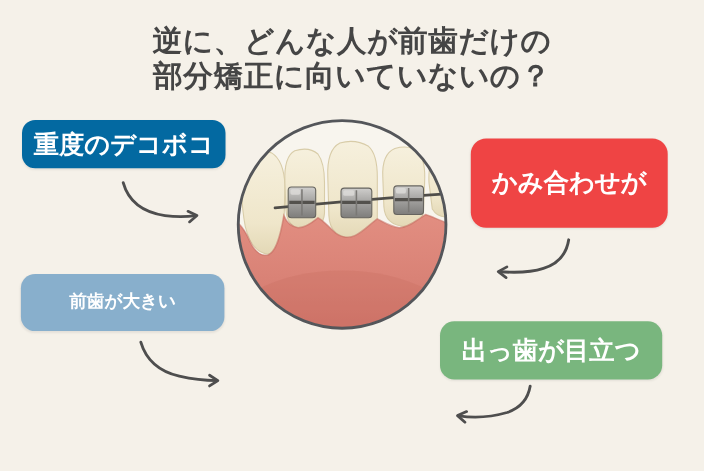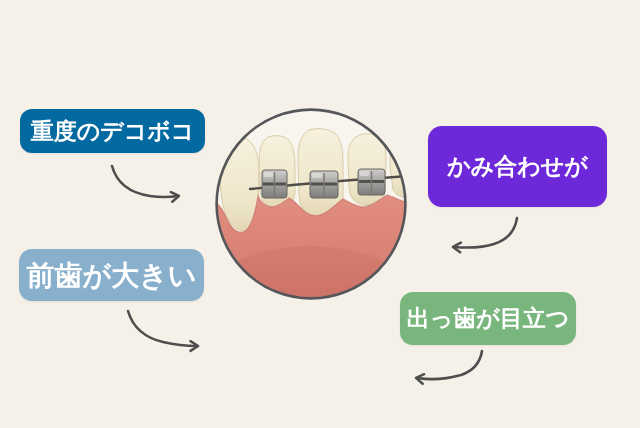--- a/index.html
+++ b/index.html
@@ -15,31 +15,35 @@
   }
   .title span{display:block;}
   .label-box{
     position:absolute;display:flex;flex-direction:column;
     align-items:center;justify-content:center;
     color:#ffffff;font-weight:700;text-align:center;
     box-shadow:0 1px 2px rgba(0,0,0,.07);
   }
   .label-box span{display:block;line-height:1.25;}
   .box-red   {left:20px; top:109px; width:185px; height:44px; border-radius:12px; background:#0369a1; font-size:23px;}
-  .box-orange{left:428px;top:126px; width:179px; height:81px; border-radius:14px; background:#6d28d9; font-size:23px;}
-  .box-blue  {left:19px; top:249px; width:185px; height:52px; border-radius:13px; background:#88afcc; font-size:28px;}
-  .box-green {left:400px;top:292px; width:176px; height:53px; border-radius:13px; background:#79b67e; font-size:23px;}
+  .box-orange{left:428px;top:126px; width:179px; height:81px; border-radius:14px; background:#ef4444; font-size:23px;}
+  .box-blue  {left:19px; top:249px; width:185px; height:52px; border-radius:13px; background:#88afcc; font-size:16px;}
+  .box-green {left:400px;top:292px; width:202px; height:53px; border-radius:13px; background:#79b67e; font-size:23px;}
   .illustration{position:absolute;left:213px;top:106px;width:196px;height:196px;}
   .arrows{position:absolute;left:0;top:0;width:640px;height:428px;pointer-events:none;}
 </style>
 </head>
 <body>
 
 <div class="canvas">
 
+  <div class="title">
+    <span>逆に、どんな人が前歯だけの</span>
+    <span>部分矯正に向いていないの？</span>
+  </div>
 
   <div class="label-box box-red">
     <span>重度のデコボコ</span>
   </div>
 
   <div class="label-box box-orange">
     <span>かみ合わせが</span>
   </div>
 
   <div class="label-box box-blue">

